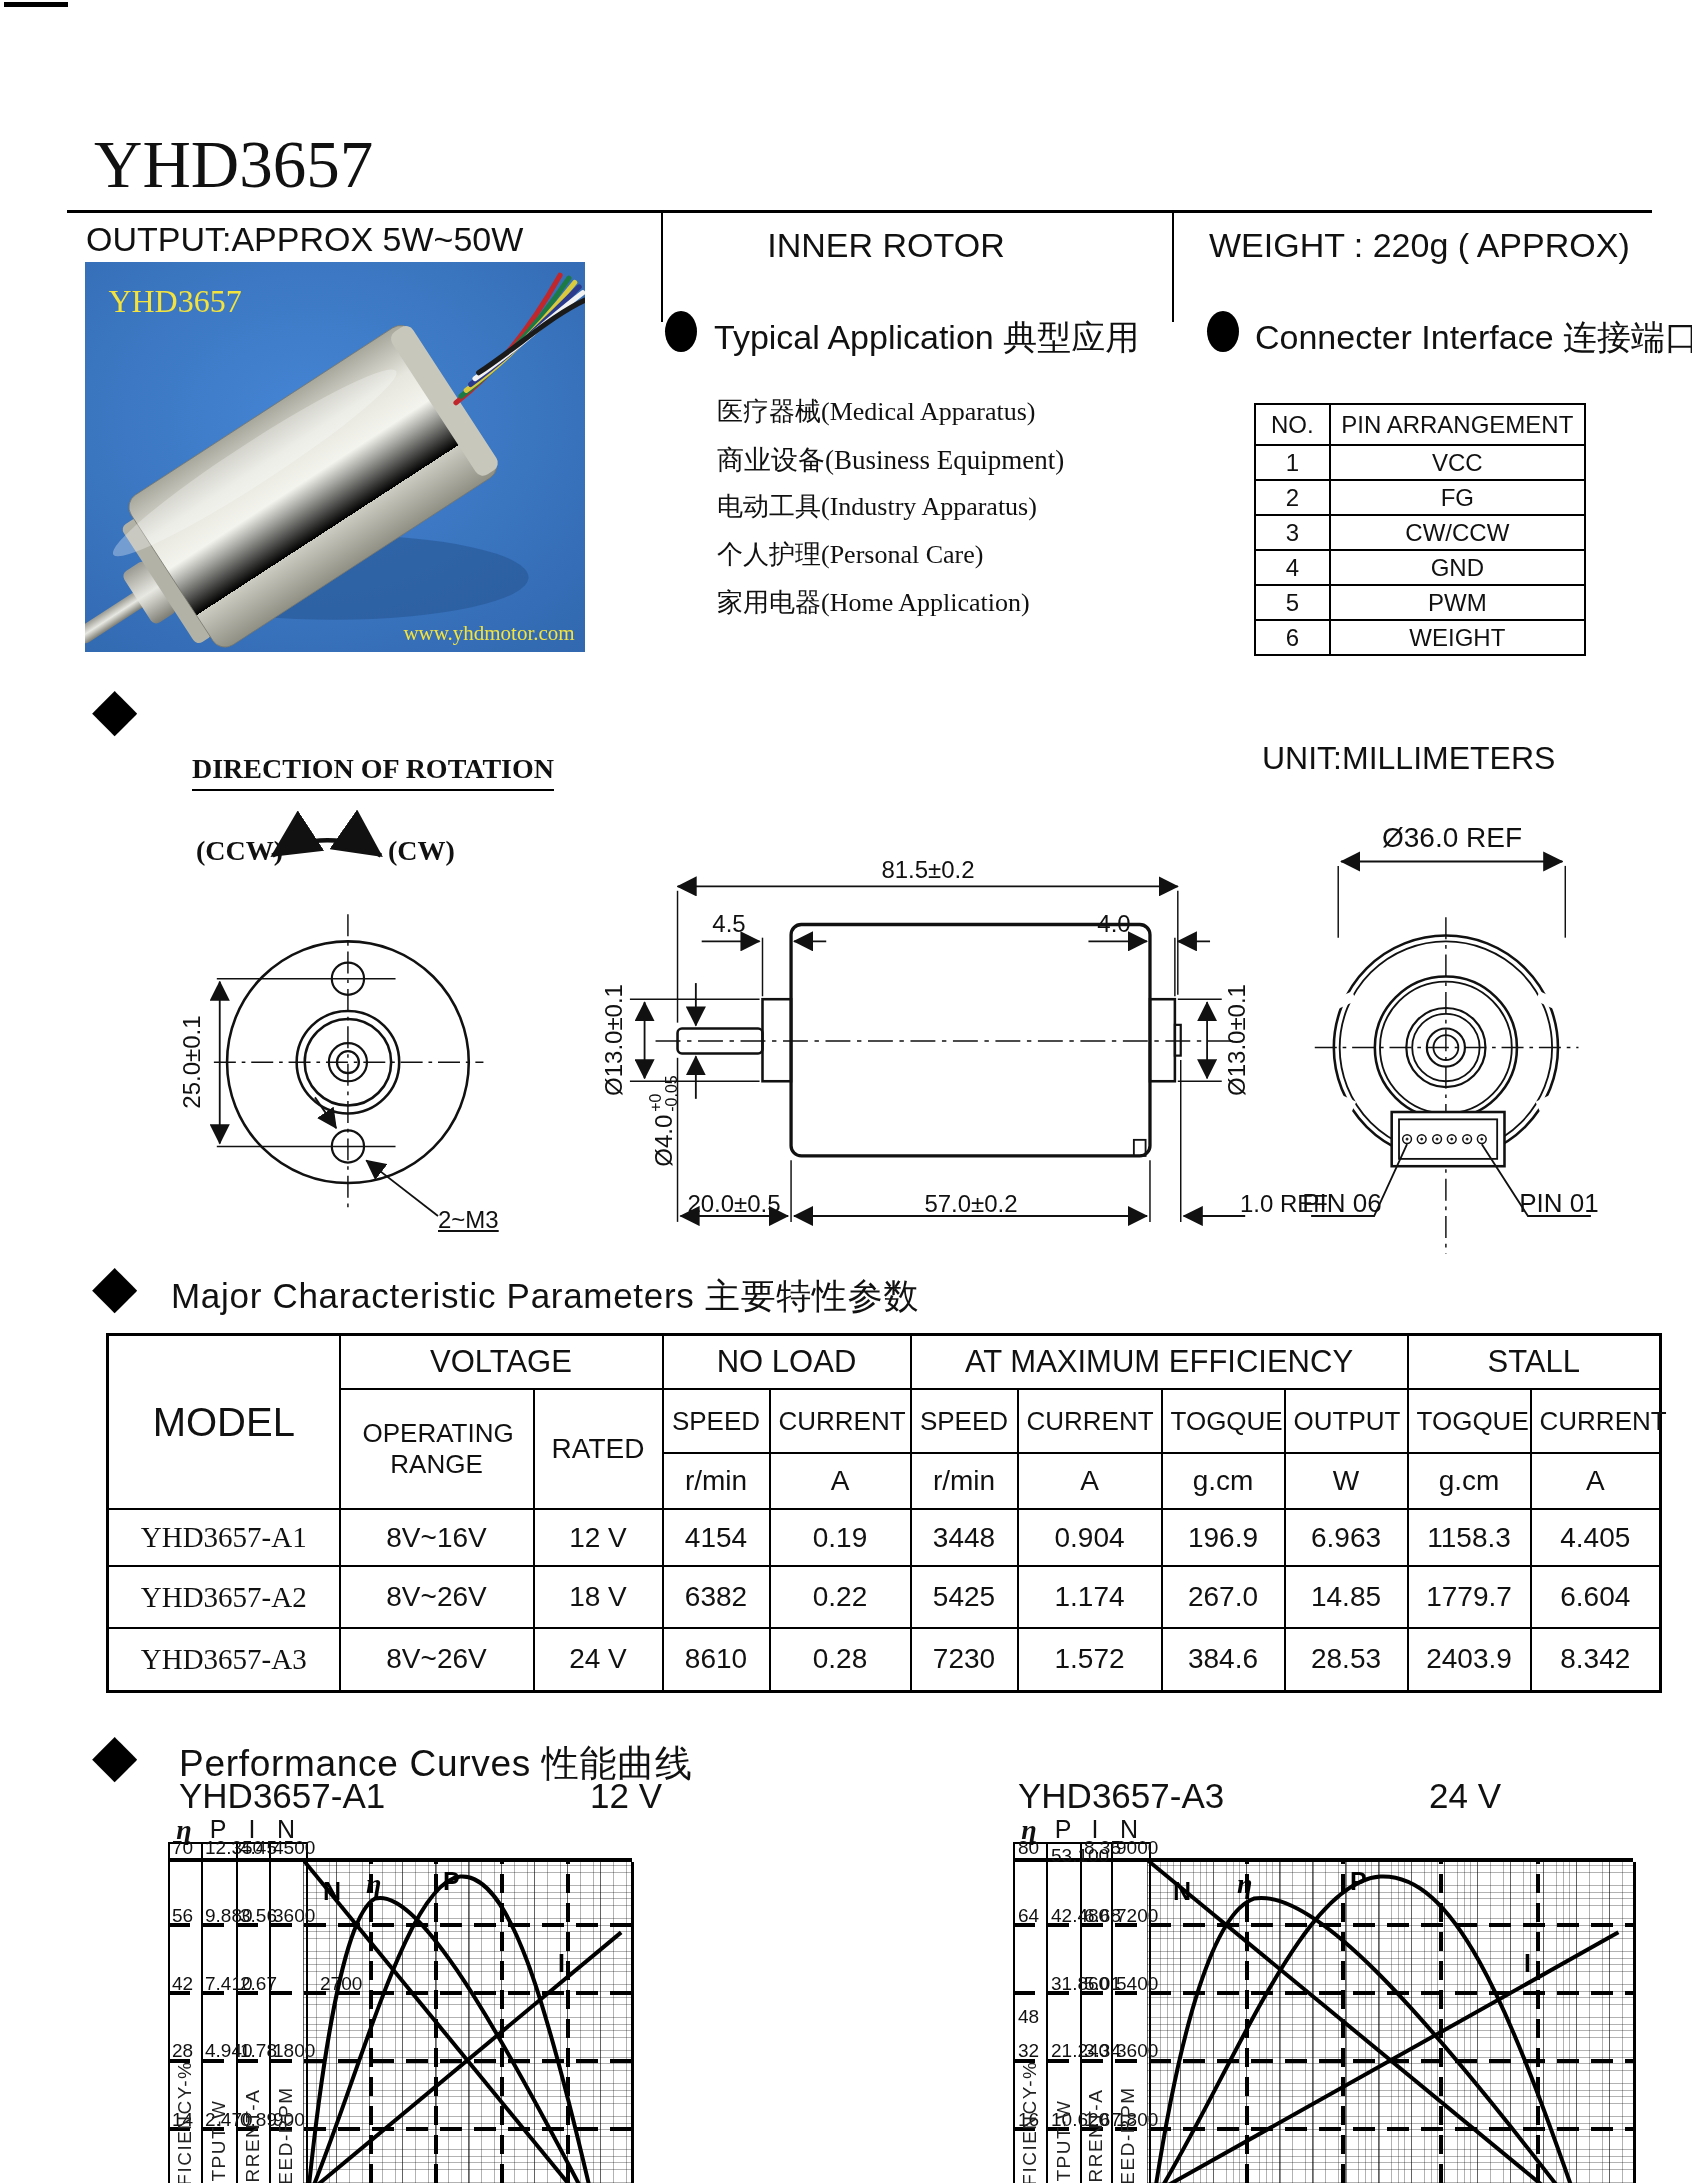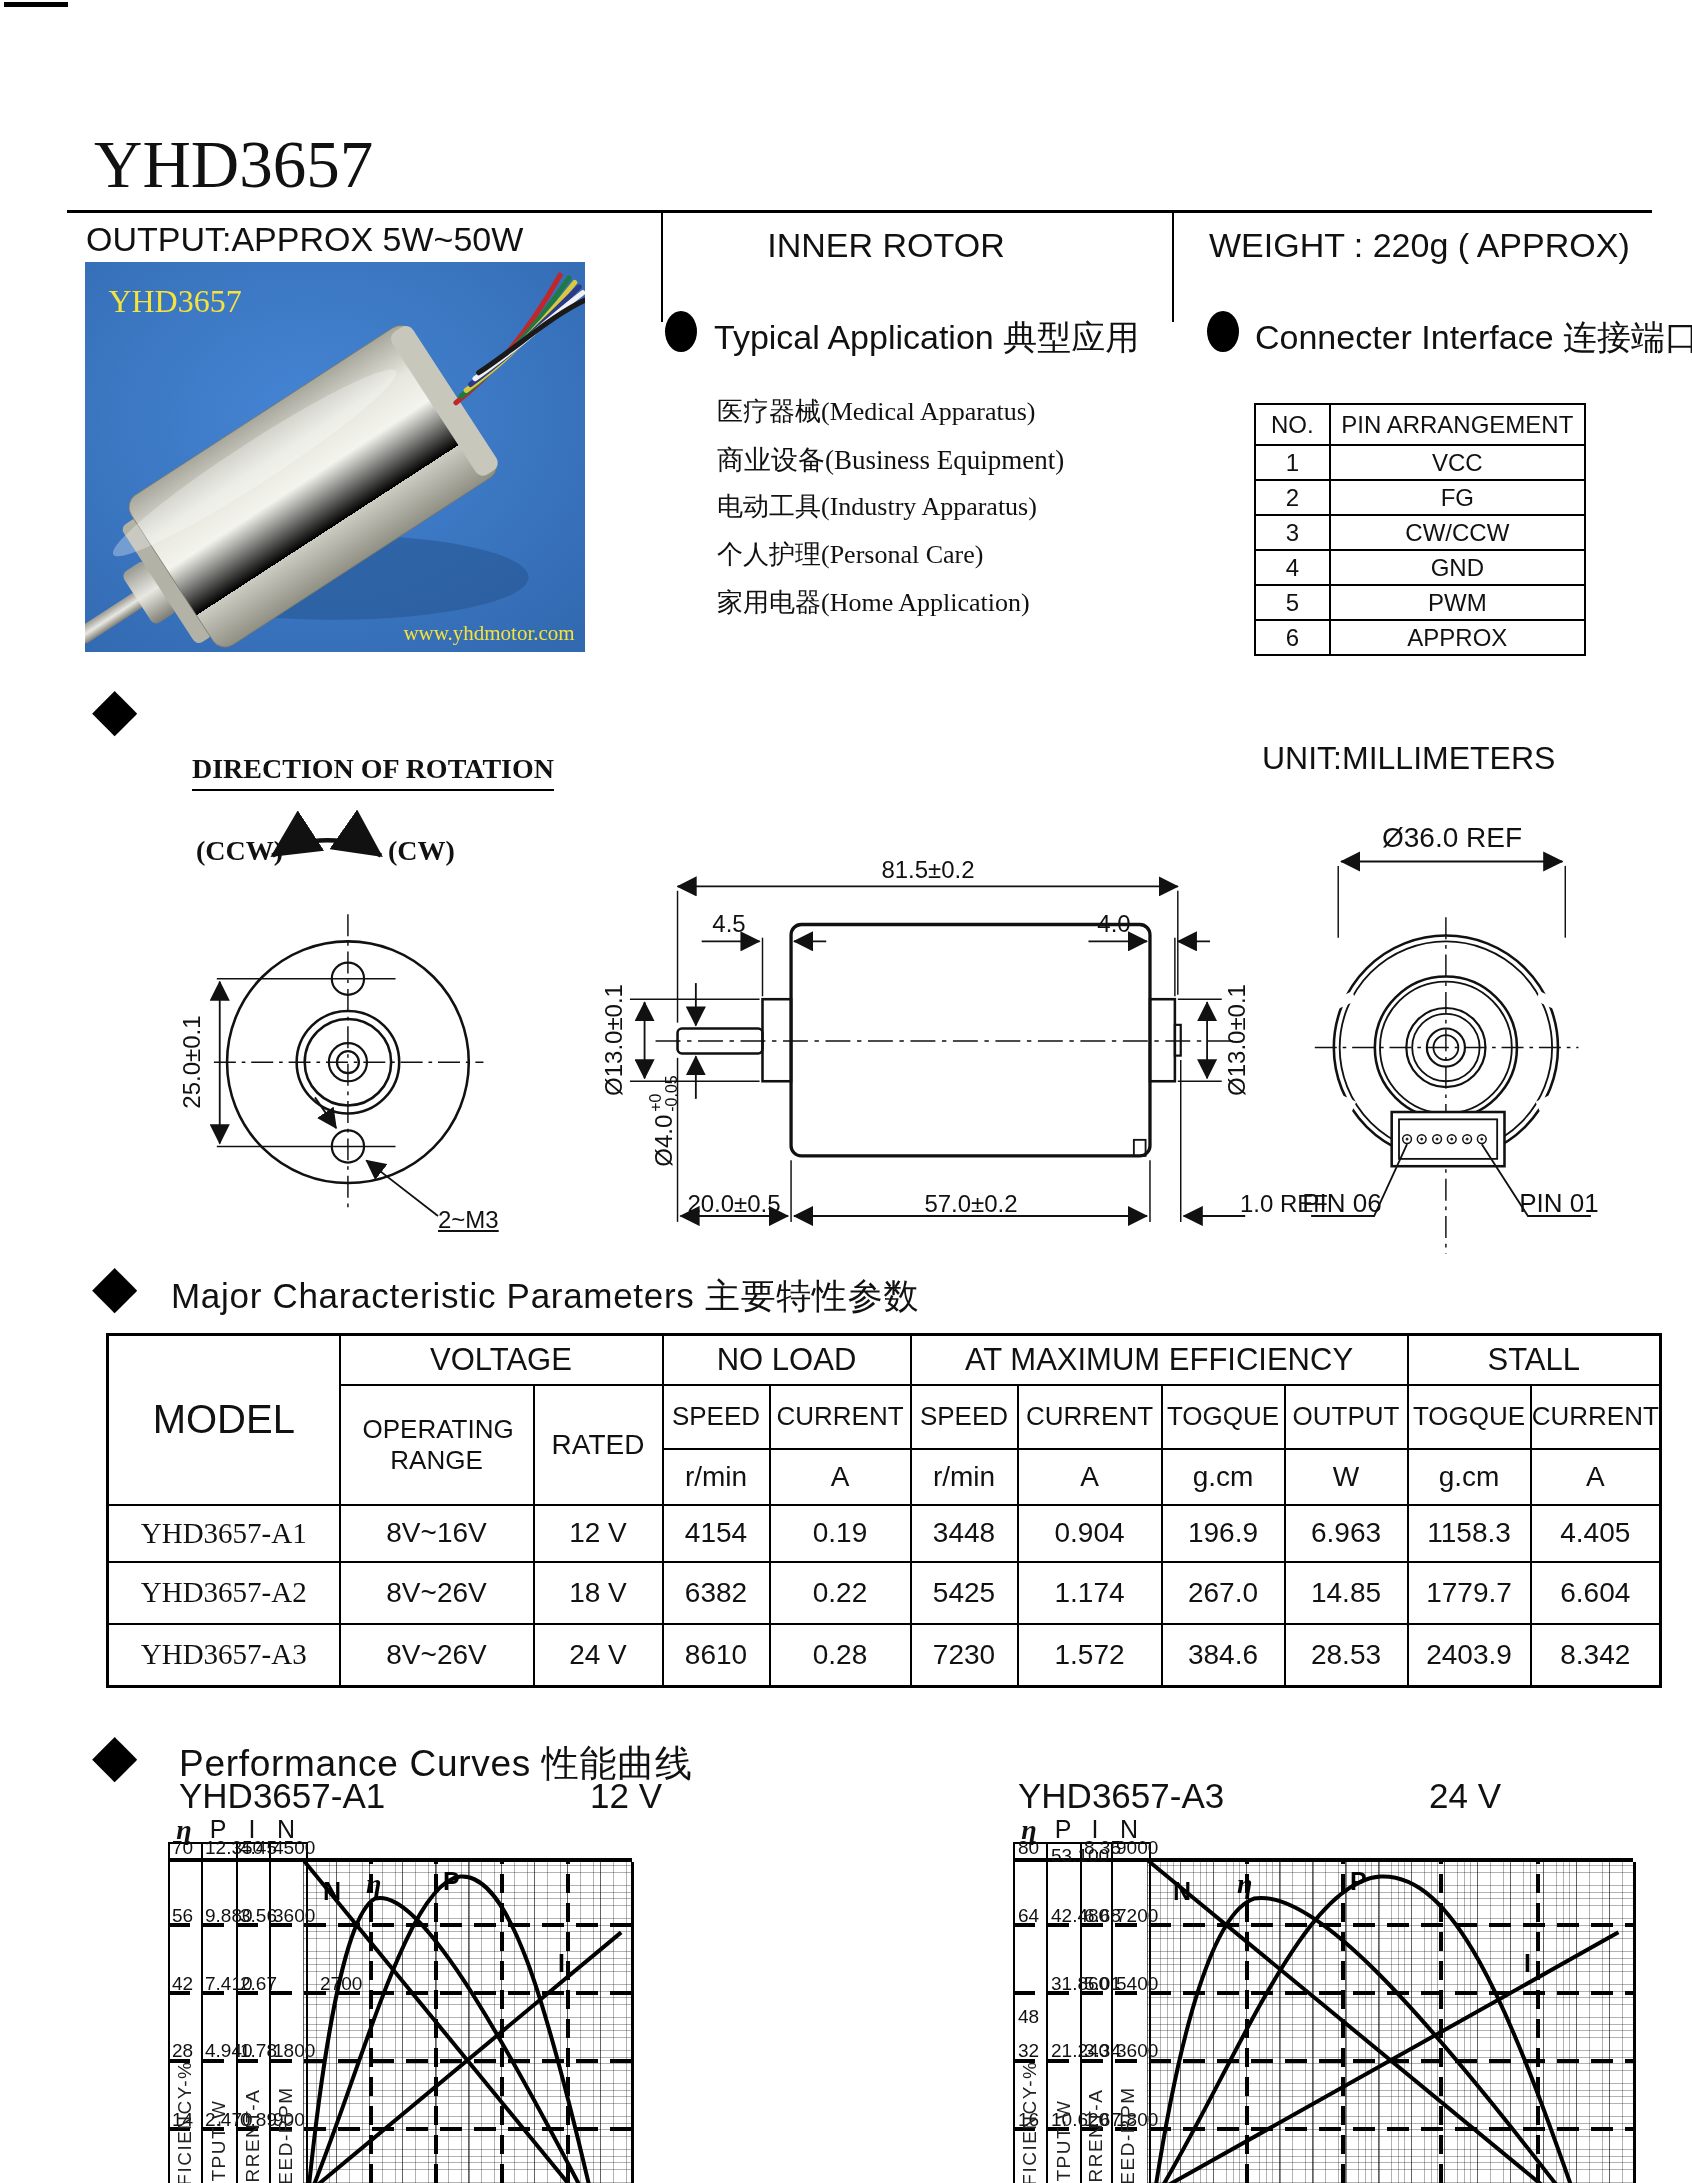--- a/index.html
+++ b/index.html
@@ -15,21 +15,21 @@
        font-size:19px;letter-spacing:1.5px;color:#222;}
   .sect-diamond{font-size:59px;line-height:59px;color:#000;}
   .sect-title{font-size:35px;letter-spacing:0.7px;}
   .bullet{width:32px;height:41px;background:#000;border-radius:50%;}
   
   table{border-collapse:collapse;}
   .pintbl{font-size:24px;text-align:center;}
   .pintbl td,.pintbl th{border:2.2px solid #000;font-weight:normal;}
   
   .ptbl{table-layout:fixed;font-size:28px;text-align:center;}
-  .ptbl td{border:2.2px solid #000;padding:0;}
+  .ptbl td{border:2.2px solid #000;padding:8px;}
   
   .plot{background-image:
      repeating-linear-gradient(0deg, rgba(0,0,0,0.30) 0 0.7px, transparent 0.7px 6.6px),
      repeating-linear-gradient(90deg, rgba(0,0,0,0.30) 0 0.7px, transparent 0.7px 6.6px),
      repeating-linear-gradient(90deg, rgba(0,0,0,0.45) 0 1.5px, transparent 1.5px 33px);
      border-right:3.7px solid #000;}
   .hdash{height:3.7px;background:repeating-linear-gradient(90deg,#000 0 22px,transparent 22px 34px);}
   .vdash{width:3.7px;background:repeating-linear-gradient(0deg,#000 0 19px,transparent 19px 29px);}
   .vline{width:2.2px;background:#000;}
   .tick{font-size:19px;}
@@ -129,21 +129,21 @@
     <tr style="height:35px">
           <td>4</td>
           <td>GND</td>
         </tr>
     <tr style="height:35px">
           <td>5</td>
           <td>PWM</td>
         </tr>
     <tr style="height:35px">
           <td>6</td>
-          <td>APPROX</td>
+          <td>WEIGHT</td>
         </tr>
   </tbody>
     </table>
 
   <div class="a sect-diamond" style="left:92px;top:680px;">◆</div>
   <div class="a nw" style="left:1262px;top:740px;font-size:32px;">UNIT:MILLIMETERS</div>
 
   <div class="a ser nw" style="left:192px;top:753px;font-size:28px;font-weight:bold;border-bottom:2.9px solid #000;padding-bottom:4.4px;">DIRECTION  OF  ROTATION</div>
   <div class="a ser nw" style="left:196px;top:835px;font-size:28px;font-weight:bold;">(CCW)</div>
   <div class="a ser nw" style="left:388px;top:835px;font-size:28px;font-weight:bold;">(CW)</div>

